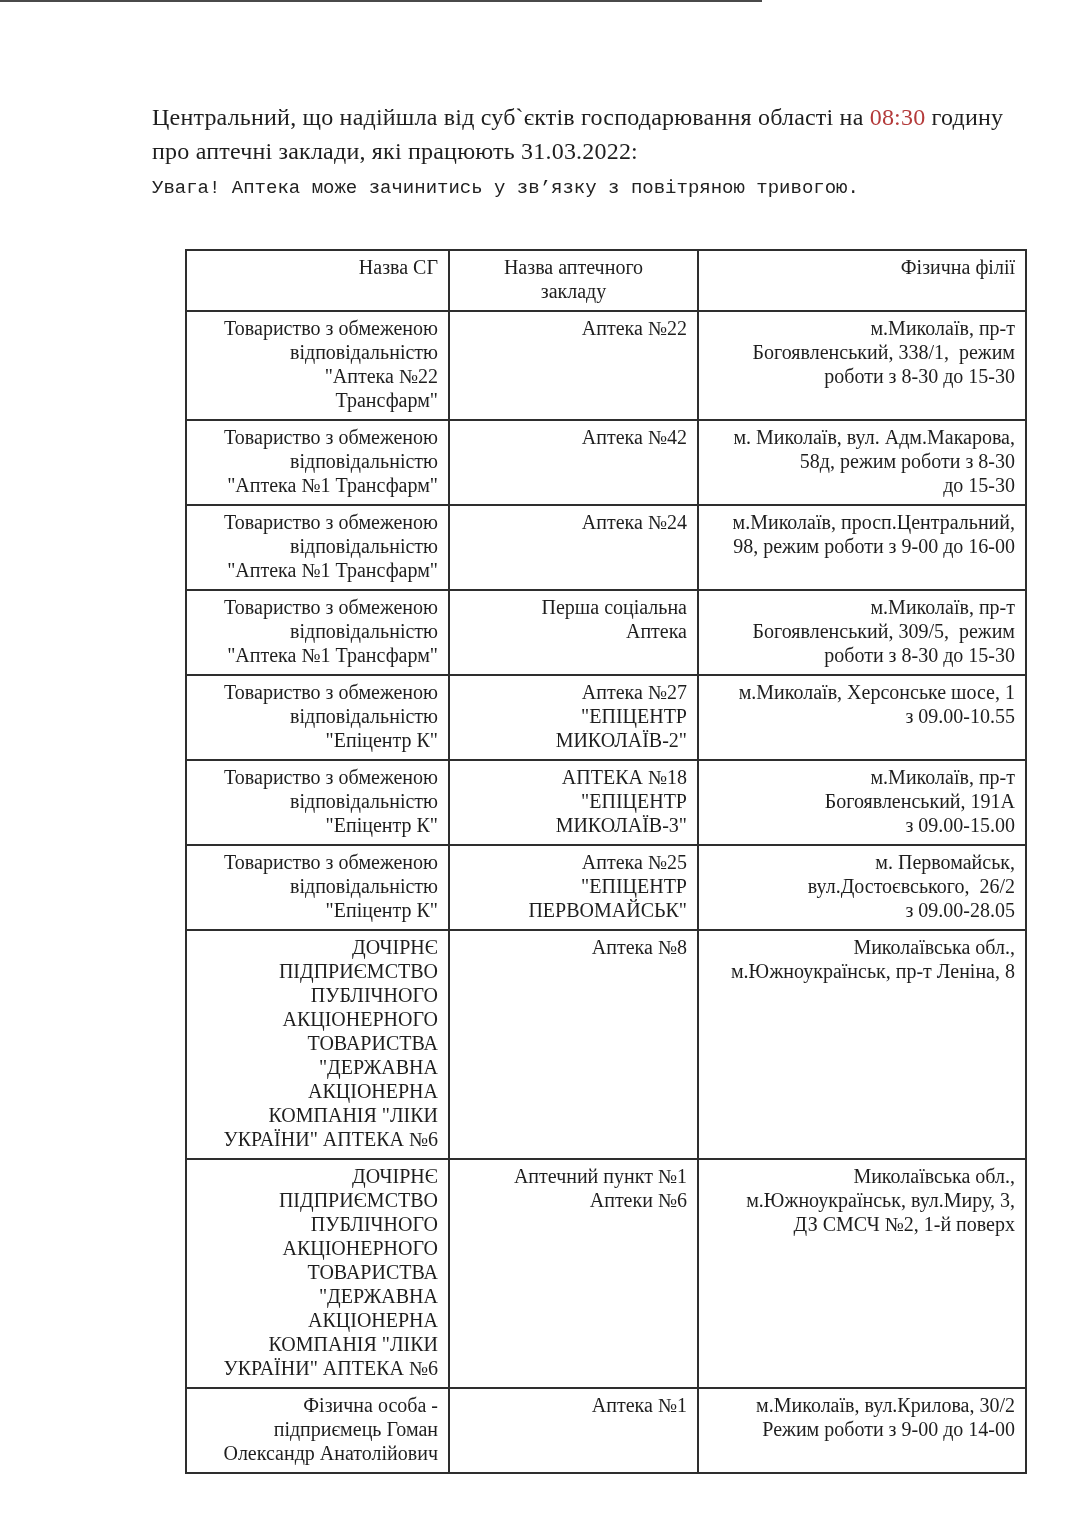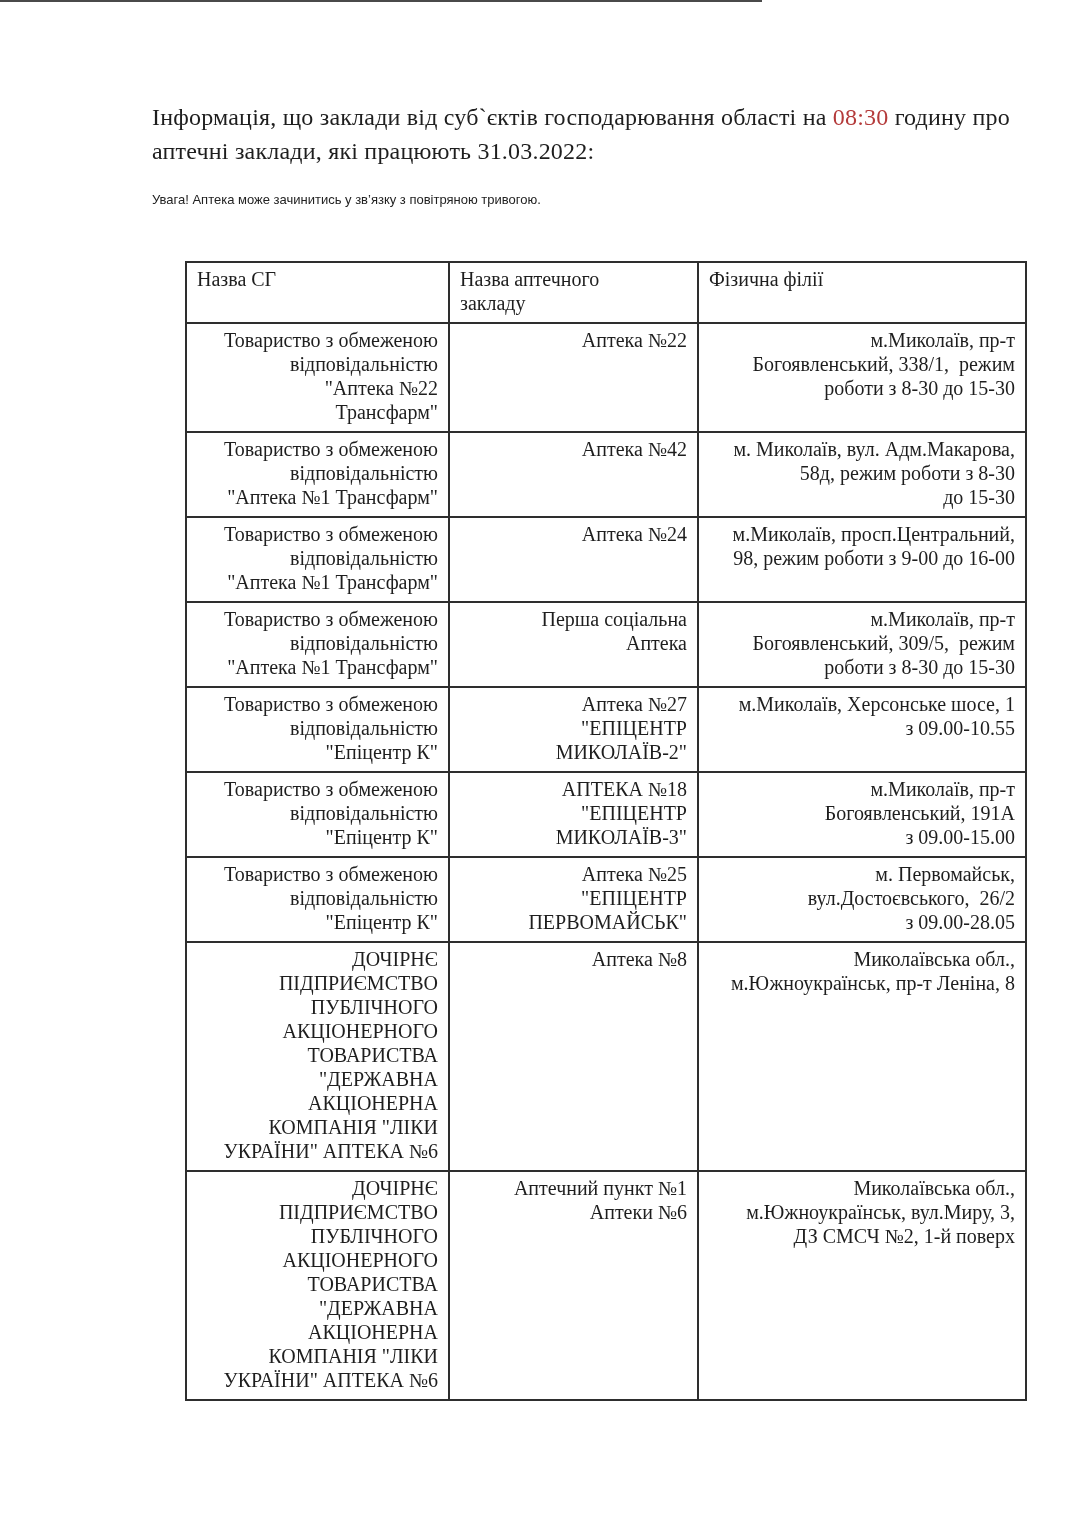--- a/index.html
+++ b/index.html
@@ -29,56 +29,56 @@
   }
   .doc-title {
     font-size: 24px;
     line-height: 34px;
     letter-spacing: 0.2px;
   }
   .time-red {
     color: var(--time-red, #b43a3a);
   }
   .warning-note {
-    font-family: Liberation Sans, sans-serif;
-    font-size: 13px;
+    font-family: Liberation Mono, monospace;
+    font-size: 19px;
     line-height: 26px;
-    margin-top: 19px;
+    margin-top: 7px;
     color: #222;
   }
   table.pharmacies {
     border-collapse: collapse;
     table-layout: fixed;
     width: 840px;
     margin: 48px 0 0 33px;
   }
   table.pharmacies th,
   table.pharmacies td {
     border: 2px solid #2e2e2e;
     vertical-align: top;
     padding: 4px 10px 7px 10px;
     font-size: 20px;
     line-height: 24px;
     font-weight: normal;
     white-space: pre-wrap;
     word-wrap: break-word;
   }
-  th.col-sg, th.col-addr { text-align: left; }
-  th.col-name { text-align: left; }
+  th.col-sg, th.col-addr { text-align: right; }
+  th.col-name { text-align: center; }
   td { text-align: right; }
 </style>
 </head>
 <body>
 
 <div class="top-artifact"></div>
 
 <div class="content">
 
   <div class="doc-title">
-    <span>Інформація, що заклади від суб`єктів господарювання області на</span>
+    <span>Центральний, що надійшла від суб`єктів господарювання області на</span>
     <span class="time-red">08:30</span>
     <span>годину про аптечні заклади, які працюють 31.03.2022:</span>
   </div>
 
   <div class="warning-note">Увага! Аптека може зачинитись у зв’язку з повітряною тривогою.</div>
 
   <table class="pharmacies">
     <colgroup>
       <col style="width:263px">
       <col style="width:249px">
@@ -185,16 +185,24 @@
 "ДЕРЖАВНА
 АКЦІОНЕРНА
 КОМПАНІЯ "ЛІКИ
 УКРАЇНИ" АПТЕКА №6</td>
         <td>Аптечний пункт №1
 Аптеки №6</td>
         <td>Миколаївська обл.,
 м.Южноукраїнськ, вул.Миру, 3,
 ДЗ СМСЧ №2, 1-й поверх</td>
       </tr>
+      <tr>
+        <td>Фізична особа -
+підприємець Гоман
+Олександр Анатолійович</td>
+        <td>Аптека №1</td>
+        <td>м.Миколаїв, вул.Крилова, 30/2
+Режим роботи з 9-00 до 14-00</td>
+      </tr>
     </tbody>
   </table>
 
 </div>
 
 </body></html>

